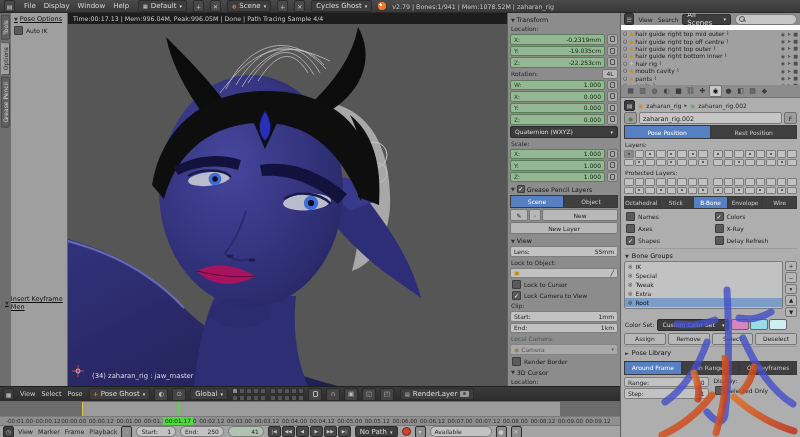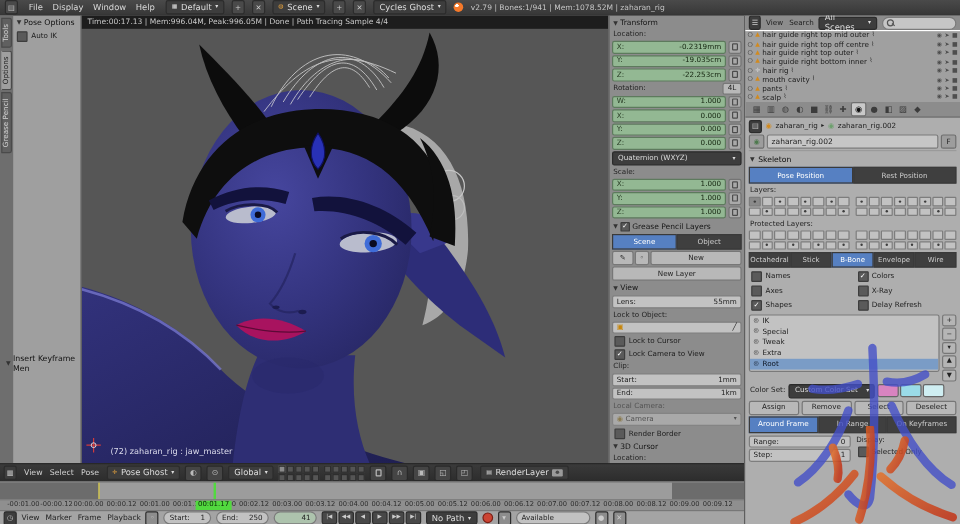--- a/index.html
+++ b/index.html
@@ -16,21 +16,21 @@
         display:inline-flex;align-items:center;gap:3px;padding:0 4px;height:10px;}
   .mini{width:9px;height:10px;background:#4a4a4a;border:1px solid #2c2c2c;border-radius:2px;
         color:#ccc;display:inline-flex;align-items:center;justify-content:center;font-size:6px;}
   .blogo{width:8px;height:8px;border-radius:50%;background:radial-gradient(circle at 35% 35%,#fff 0 18%,#f5792a 20% 100%);display:inline-block;}
   
   #shelf{left:0;top:13px;width:68px;height:373px;background:#9f9f9f;border-right:1px solid #666;box-sizing:border-box;}
   #shelftabs{position:absolute;left:0;top:0;width:11px;height:373px;background:#6e6e6e;}
   .vtab{writing-mode:vertical-rl;transform:rotate(180deg);font-size:6px;color:#d5d5d5;
         background:#606060;border:1px solid #4a4a4a;border-radius:2px 0 0 2px;padding:4px 0;margin:2px 0 2px 1px;width:9px;text-align:center;box-sizing:border-box;}
   .vtab.active{background:#9f9f9f;color:#1c1c1c;border-right-color:#9f9f9f;}
-  .phead{font-size:6.5px;color:#111;display:flex;align-items:center;gap:2px;padding:2px 2px;}
+  .phead{font-size:6.5px;color:#111;display:flex;align-items:center;gap:2px;padding:2px 2px;text-decoration:underline;}
   .tri{font-size:5px;color:#333;}
   .chk{width:7px;height:7px;background:#5a5a5a;border:1px solid #3d3d3d;border-radius:1px;flex:0 0 auto;
        display:inline-flex;align-items:center;justify-content:center;color:#fff;font-size:6px;line-height:1;}
   .chk.on::before{content:"✓";}
   .chkrow{display:flex;align-items:center;gap:3px;font-size:6px;color:#1c1c1c;padding:1px 2px;}
   
   #vp{left:68px;top:13px;width:439px;height:373px;background:#565656;overflow:hidden;}
   #vpstats{position:absolute;left:0;top:0;width:100%;height:11px;background:rgba(24,24,24,.92);
            color:#c9c9c9;font-size:6.3px;line-height:11px;padding-left:5px;box-sizing:border-box;}
   #vpinfo{position:absolute;left:24px;bottom:6px;color:#dcdcEC;font-size:6.8px;}
@@ -52,21 +52,21 @@
   .nlbl{font-size:6px;color:#242424;padding:1px 1px;}
   .ddark{background:#3d3d3d;border:1px solid #2a2a2a;border-radius:2px;color:#ddd;font-size:6px;height:10px;
          display:flex;align-items:center;padding:0 4px;}
   .btnl{background:#b8b8b8;border:1px solid #777;border-radius:2px;height:10px;display:flex;align-items:center;
         justify-content:center;font-size:6px;color:#222;}
   .tab2{flex:1;height:11px;display:flex;align-items:center;justify-content:center;font-size:6px;border:1px solid #3a3a3a;
         background:#3f3f3f;color:#ccc;}
   .tab2.active{background:#5680c2;color:#fff;}
   
   #outliner{left:620px;top:13px;width:180px;height:72px;background:#a0a0a0;border-left:1px solid #5e5e5e;box-sizing:border-box;overflow:hidden;}
-  #outlhdr{height:12px;background:#8c8c8c;border-bottom:1px solid #ffffff;display:flex;align-items:center;gap:4px;padding:0 3px;}
+  #outlhdr{height:12px;background:#8c8c8c;border-bottom:5px solid #ffffff;display:flex;align-items:center;gap:4px;padding:0 3px;}
   .omenu{font-size:6px;color:#202020;}
   .orow{display:flex;align-items:center;height:7.4px;font-size:6px;color:#1b1b1b;padding:0 2px;gap:2px;}
   .oic{font-size:5px;line-height:1;}
   .oric{margin-left:0;color:#4e4e4e;font-size:5px;}
   .spacer{flex:1;}
   .searchpill{background:#c6c6c6;border:1px solid #7b7b7b;border-radius:6px;width:58px;height:9px;display:flex;align-items:center;padding:0 3px;gap:2px;}
   .mag{width:4px;height:4px;border:1px solid #555;border-radius:50%;position:relative;}
   .mag::after{content:"";position:absolute;left:3px;top:3px;width:3px;height:1px;background:#555;transform:rotate(45deg);}
   
   #props{left:620px;top:85px;width:180px;height:352px;background:#aeaeae;border-left:1px solid #5e5e5e;
@@ -245,21 +245,21 @@
 
       <ellipse cx="172" cy="300" rx="30" ry="15" fill="#28286a" opacity=".45"></ellipse>
 
       <g transform="translate(10,358)">
         <line x1="-6" y1="0" x2="6" y2="0" stroke="#d23b3b" stroke-width="1"></line>
         <line x1="0" y1="-6" x2="0" y2="6" stroke="#d23b3b" stroke-width="1"></line>
         <circle r="2" fill="none" stroke="#eee" stroke-width=".7"></circle>
       </g>
     </svg>
     <div id="vpstats">Time:00:17.13 | Mem:996.04M, Peak:996.05M | Done | Path Tracing Sample 4/4</div>
-    <div id="vpinfo">(72) zaharan_rig : jaw_master</div>
+    <div id="vpinfo">(34) zaharan_rig : jaw_master</div>
   </div>
 
   <div id="npanel" class="abs">
     <div class="np-h">
         <span class="tri">▼</span>
         <span>Transform</span>
       </div>
     <div class="nlbl">Location:</div>
     <div id="locrows">
         <div class="nrow">
@@ -564,24 +564,20 @@
       <span>zaharan_rig</span>
       <span style="font-size:5px">▸</span>
       <span style="color:#6da06d">◉</span>
       <span>zaharan_rig.002</span>
     </div>
     <div class="row" style="gap:2px;margin:1px 0">
       <span class="fbtn" style="color:#4e7a4e">◉</span>
       <span class="namef">zaharan_rig.002</span>
       <span class="fbtn">F</span>
     </div>
-    <div class="ppanel-h">
-        <span class="tri">▼</span>
-        <span>Skeleton</span>
-      </div>
     <div class="bigbtns">
       <span class="tab2 active">Pose Position</span>
       <span class="tab2">Rest Position</span>
     </div>
     <div class="nlbl">Layers:</div>
     <div class="lgrid" id="grid-layers">
         <div class="lblock">
           <span class="lcell on dot"></span>
           <span class="lcell"></span>
           <span class="lcell dot"></span>
@@ -682,20 +678,24 @@
           <span>X-Ray</span>
         </div>
         <div class="chkrow">
           <span class="chk on"></span>
           <span>Shapes</span>
         </div>
         <div class="chkrow">
           <span class="chk"></span>
           <span>Delay Refresh</span>
         </div>
+      </div>
+    <div class="ppanel-h">
+        <span class="tri">▼</span>
+        <span>Bone Groups</span>
       </div>
     <div class="row" style="align-items:stretch">
       <div class="bglist" id="bglist">
           <div class="bgrow">
             <span class="oic">◎</span>
             <span>IK</span>
           </div>
           <div class="bgrow">
             <span class="oic">◎</span>
             <span>Special</span>
@@ -731,20 +731,24 @@
           <span class="swatch" style="background: rgb(216, 132, 192);"></span>
           <span class="swatch" style="background: rgb(154, 219, 232);"></span>
           <span class="swatch" style="background: rgb(207, 238, 242);"></span>
         </span>
     </div>
     <div class="row" id="bgbuttons" style="gap:2px;margin:1px 0">
         <span class="btnl" style="flex: 1 1 0%;">Assign</span>
         <span class="btnl" style="flex: 1 1 0%;">Remove</span>
         <span class="btnl" style="flex: 1 1 0%;">Select</span>
         <span class="btnl" style="flex: 1 1 0%;">Deselect</span>
+      </div>
+    <div class="cp">
+        <span class="tri">►</span>
+        <span>Pose Library</span>
       </div>
     <div class="bigbtns" id="ghosttabs">
         <span class="tab2 active">Around Frame</span>
         <span class="tab2">In Range</span>
         <span class="tab2">On Keyframes</span>
       </div>
     <div class="row" style="align-items:flex-start;gap:4px;margin:1px 0">
       <div style="flex:1">
         <div class="nrow">
             <span class="lfld">

